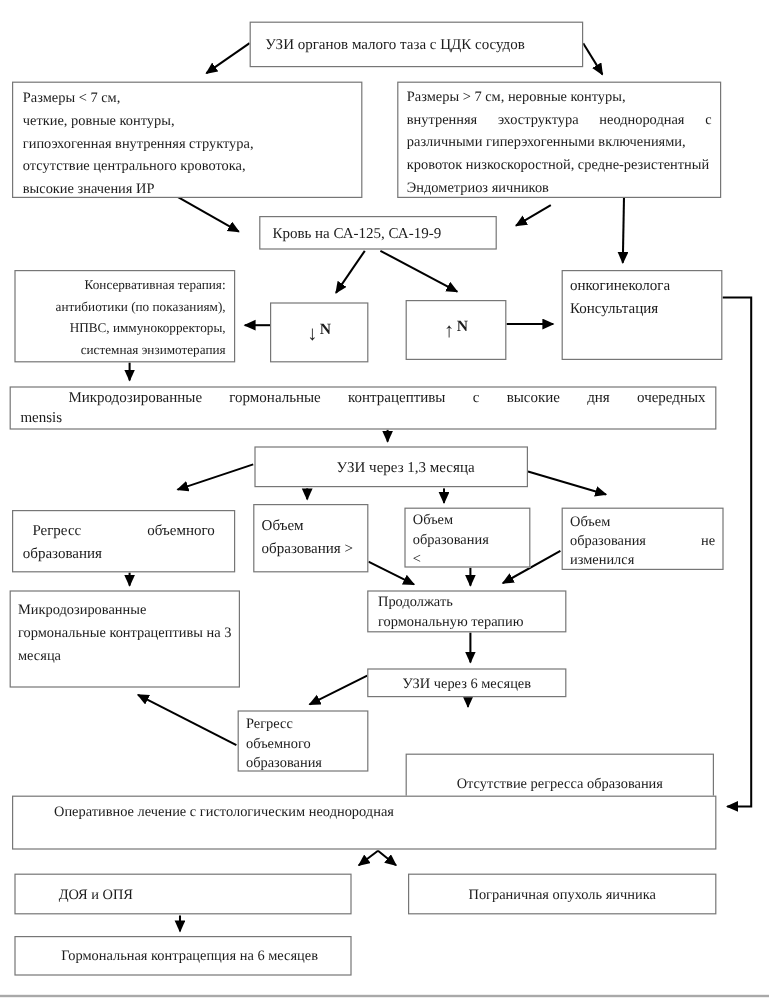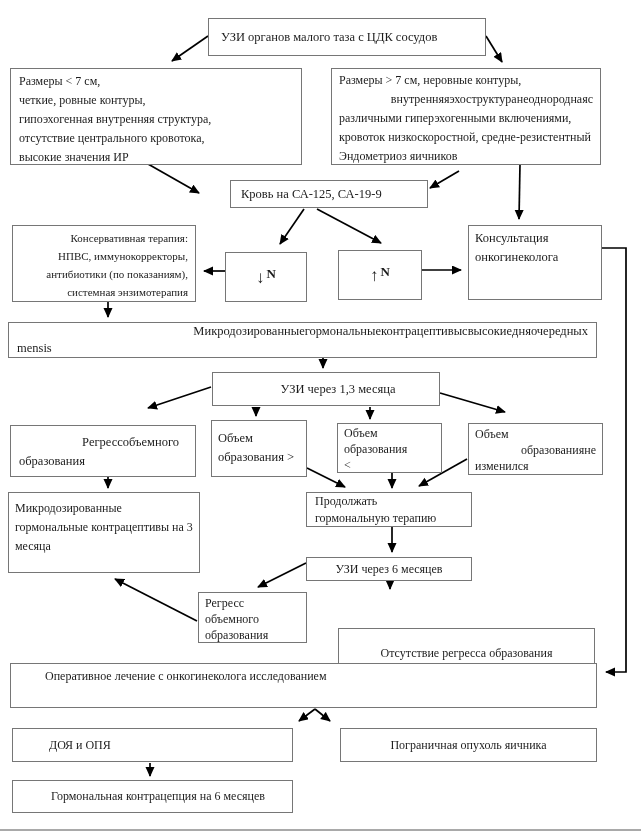--- a/index.html
+++ b/index.html
@@ -4,21 +4,21 @@
 <style>
   html,body{margin:0;padding:0;background:#ffffff;}
   #canvas{position:relative;width:641px;height:839px;background:#ffffff;overflow:hidden;
           font-family:"Liberation Serif",serif;color:#1c1c1c;}
   .box{position:absolute;border:1.5px solid #767676;background:#fff;box-sizing:border-box;
        font-size:12.5px;line-height:19px;}
   .vc{display:flex;align-items:center;}
   .ctr{justify-content:center;}
   .ln{white-space:nowrap;}
   .c{text-align:left;}
-  .j{display:flex;justify-content:flex-end;}
+  .j{display:flex;justify-content:space-between;}
   .sm{font-size:12px;line-height:16px;}
   svg.wires{position:absolute;left:0;top:0;pointer-events:none;}
   .narrow{font-size:17px;font-weight:bold;line-height:17px;}
   .nlabel{font-weight:bold;font-size:13px;position:relative;top:-4px;margin-left:2px;}
   .divider{position:absolute;left:0;top:829px;width:641px;height:0;border-top:2px solid #a9a9a9;}
 </style>
 </head>
 <body>
 
 <div id="canvas">
@@ -79,44 +79,44 @@
         <span>внутренняя</span>
         <span>эхоструктура</span>
         <span>неоднородная</span>
         <span>с</span>
       </div>
     <div class="ln">различными гиперэхогенными включениями,</div>
     <div class="ln">кровоток низкоскоростной, средне-резистентный</div>
     <div class="ln">Эндометриоз яичников</div>
   </div>
 
-  <div class="box vc" style="left:230px;top:180px;width:198px;height:28px;padding-left:10px;">
+  <div class="box vc" style="left:216px;top:180px;width:198px;height:28px;padding-left:10px;">
     <span class="ln">Кровь на СА-125, СА-19-9</span>
   </div>
 
   <div class="box" style="left:12px;top:225px;width:184px;height:77px;padding:3px 7px;font-size:11px;line-height:18px;text-align:right;">
     <div class="ln">Консервативная терапия:</div>
+    <div class="ln">антибиотики (по показаниям),</div>
     <div class="ln">НПВС, иммунокорректоры,</div>
-    <div class="ln">антибиотики (по показаниям),</div>
     <div class="ln">системная энзимотерапия</div>
   </div>
 
   <div class="box vc ctr" style="left:225px;top:252px;width:82px;height:50px;">
     <span class="narrow">↓</span>
       <span class="nlabel">N</span>
   </div>
 
   <div class="box vc ctr" style="left:338px;top:250px;width:84px;height:50px;">
     <span class="narrow">↑</span>
       <span class="nlabel">N</span>
   </div>
 
   <div class="box" style="left:468px;top:225px;width:134px;height:75px;padding:3px 6px;">
+    <div class="ln">онкогинеколога</div>
     <div class="ln">Консультация</div>
-    <div class="ln">онкогинеколога</div>
   </div>
 
   <div class="box" style="left:8px;top:322px;width:589px;height:36px;padding:0 8px;line-height:17px;">
     <div class="ln j" style="padding-left:40px;">
         <span>Микродозированные</span>
         <span>гормональные</span>
         <span>контрацептивы</span>
         <span>с</span>
         <span>высокие</span>
         <span>дня</span>
@@ -176,21 +176,21 @@
     <div class="ln c">Регресс</div>
     <div class="ln">объемного</div>
     <div class="ln">образования</div>
   </div>
 
   <div class="box vc ctr" style="left:338px;top:592px;width:257px;height:50px;font-size:12px;margin-top:36px;">
     <span class="ln">Отсутствие регресса образования</span>
   </div>
 
   <div class="box" style="left:10px;top:663px;width:587px;height:45px;padding:3px 8px 0 34px;font-size:12px;">
-    <div class="ln">Оперативное лечение с онкогинеколога исследованием</div>
+    <div class="ln">Оперативное лечение с гистологическим неоднородная</div>
   </div>
 
   <div class="box vc" style="left:12px;top:728px;width:281px;height:34px;padding-left:36px;font-size:12px;">
     <span class="ln">ДОЯ и ОПЯ</span>
   </div>
 
   <div class="box vc ctr" style="left:340px;top:728px;width:257px;height:34px;font-size:12px;">
     <span class="ln">Пограничная опухоль яичника</span>
   </div>
 

